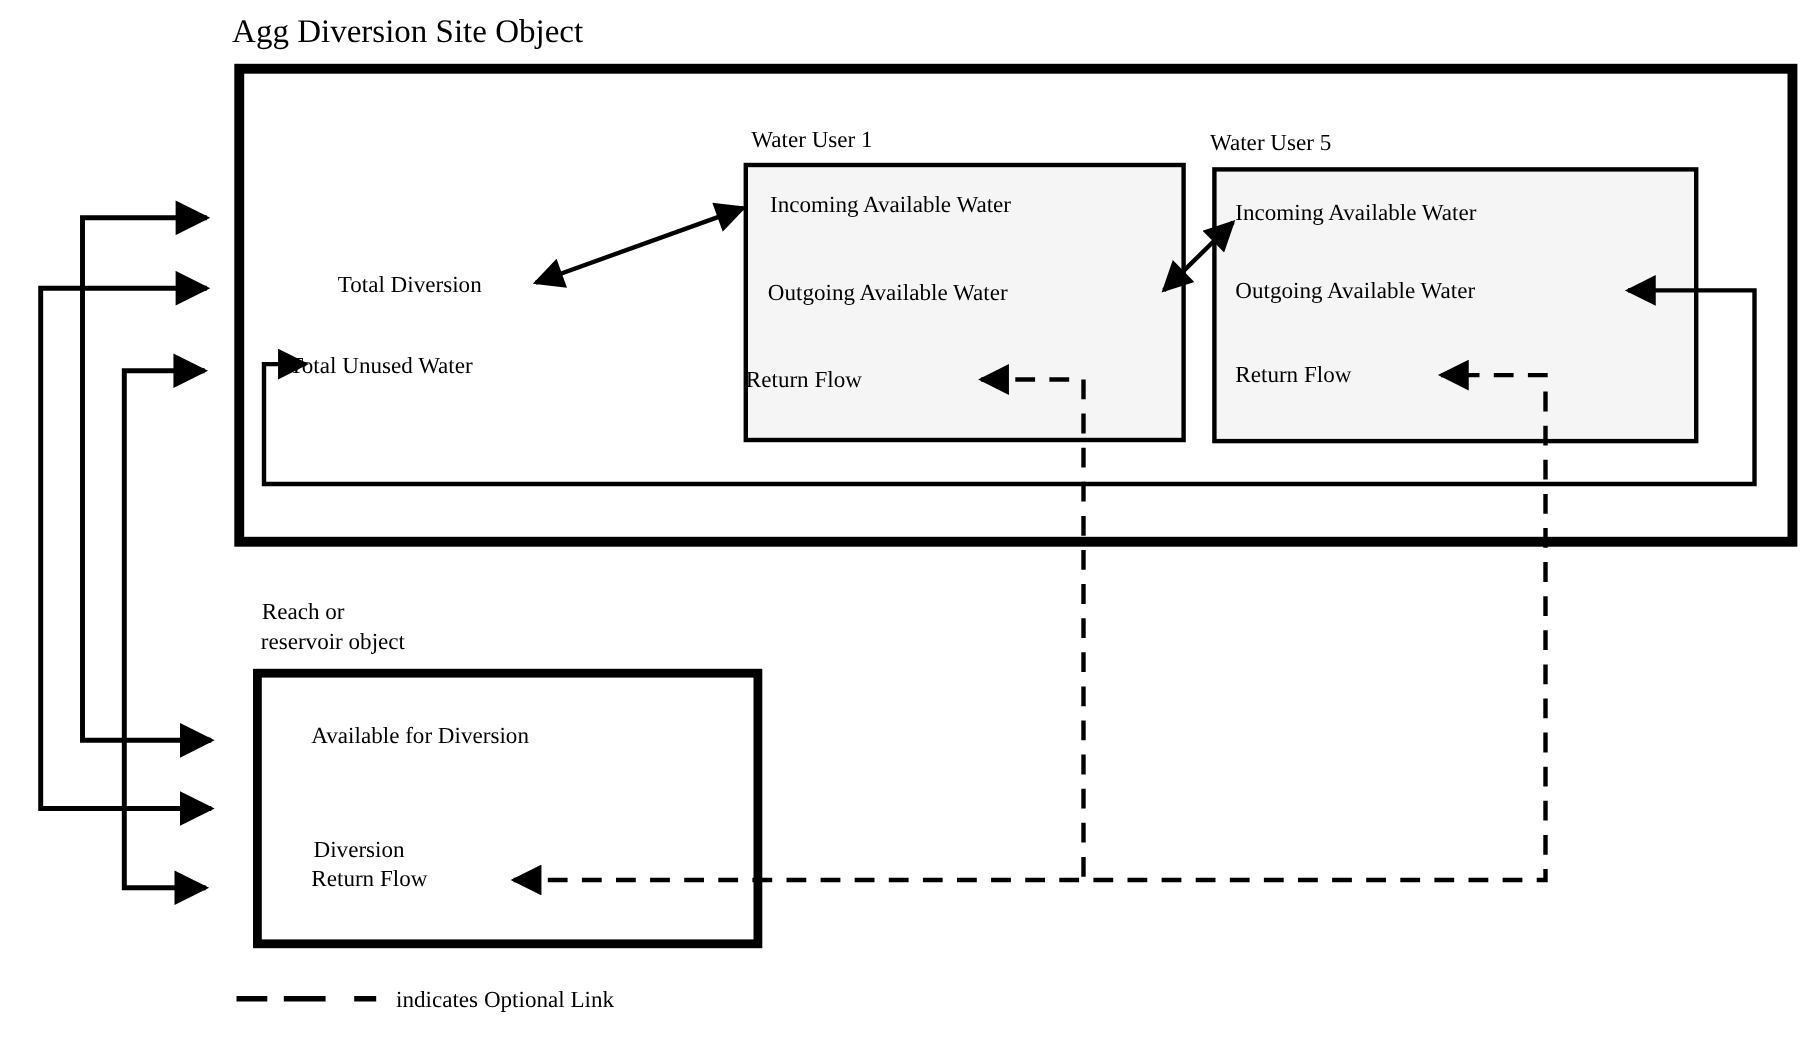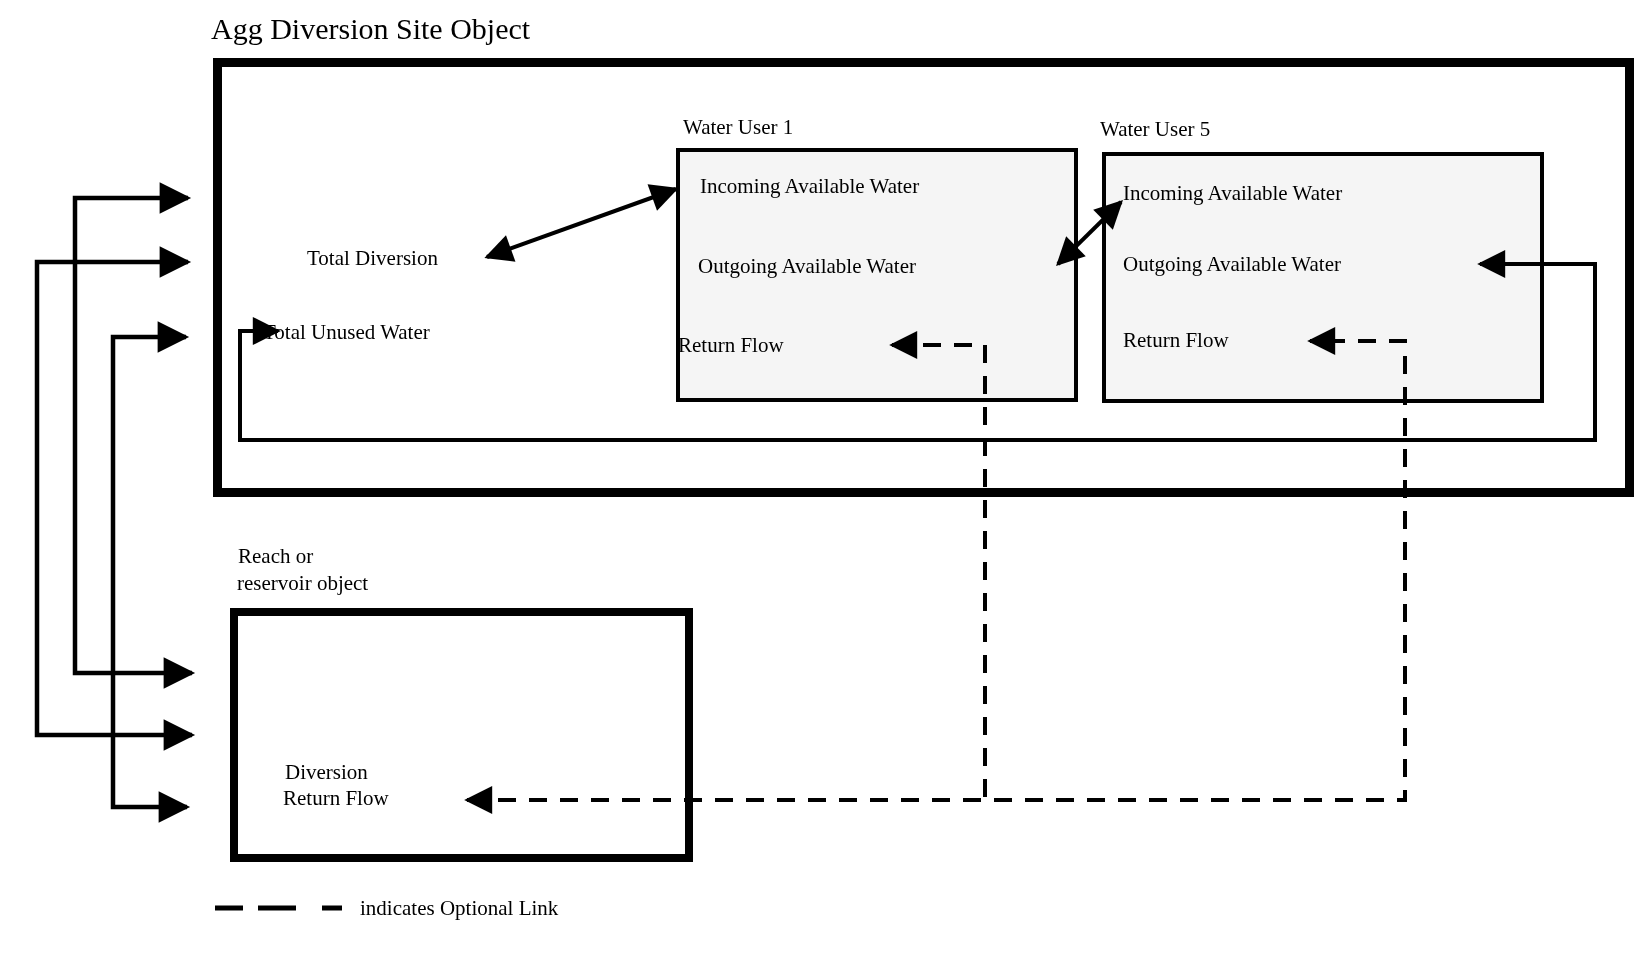--- a/index.html
+++ b/index.html
@@ -36,20 +36,21 @@
 
   <div class="lbl" style="left:1100px;top:115px;">Water User 5</div>
   <div id="wu2-box" class="box user-box" style="background:#f5f5f5;"></div>
   <div class="lbl" style="left:1123px;top:179px;">Incoming Available Water</div>
   <div class="lbl" style="left:1123px;top:250px;">Outgoing Available Water</div>
   <div class="lbl" style="left:1123px;top:326px;">Return Flow</div>
 
   <div class="lbl" style="left:238px;top:542px;">Reach or</div>
   <div class="lbl" style="left:237px;top:569px;">reservoir object</div>
   <div id="reach-box" class="box"></div>
+  <div class="lbl" style="left:283px;top:654px;">Available for Diversion</div>
   <div class="lbl" style="left:285px;top:718px;margin-top:40px;">Diversion</div>
   <div class="lbl" style="left:283px;top:784px;">Return Flow</div>
 
   <div class="lbl" style="left:360px;top:894px;">indicates Optional Link</div>
 
   <svg id="overlay" viewBox="0 0 1648 965" xmlns="http://www.w3.org/2000/svg">
     <defs>
       <marker id="arr" viewBox="0 0 10 10" refX="9" refY="5" markerWidth="10" markerHeight="7" orient="auto-start-reverse">
         <path d="M0,0 L10,5 L0,10 Z" fill="#000"></path>
       </marker>

